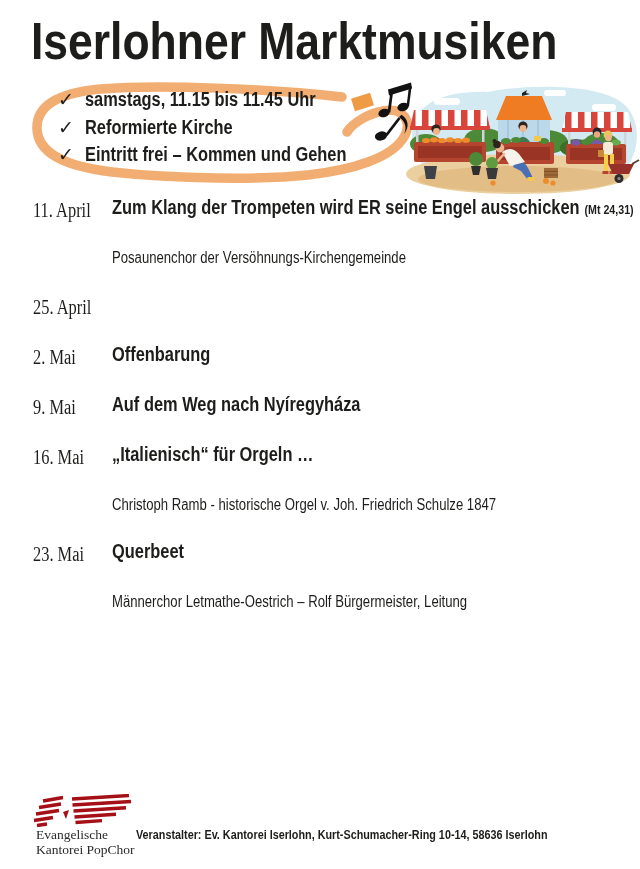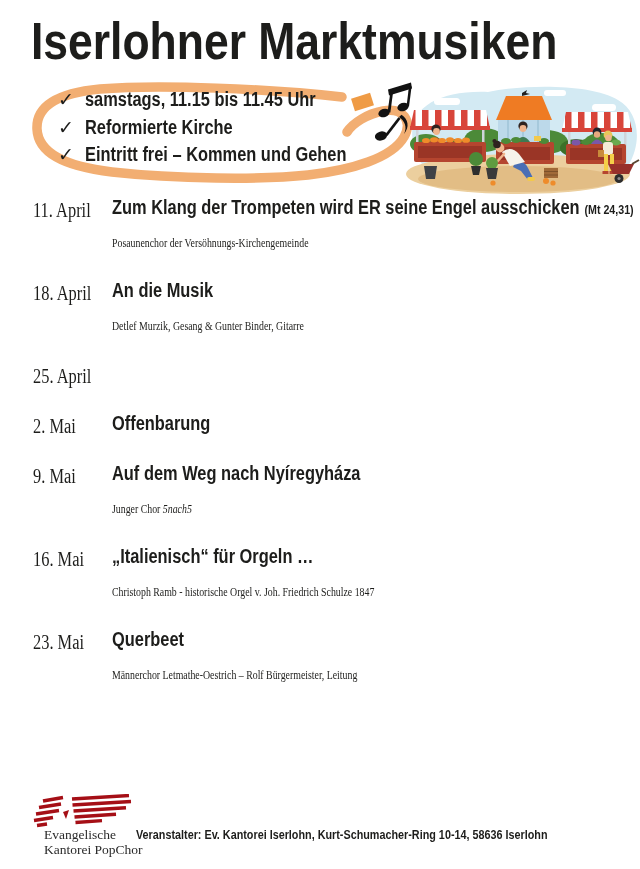--- a/index.html
+++ b/index.html
@@ -27,28 +27,28 @@
 
   .notes-svg{position:absolute;left:340px;top:80px;width:110px;height:95px;}
   .market-svg{position:absolute;left:396px;top:82px;width:246px;height:112px;}
 
   
   .schedule{position:absolute;left:33px;top:196px;width:596px;}
   .row{display:flex;margin-bottom:21px;}
   .col-date{width:79px;flex:none;font-size:20px;line-height:29px;height:29px;font-family:Liberation Serif, serif;}
   .col-main{flex:1;min-width:0;}
   .t-line{height:29px;line-height:22px;white-space:nowrap;font-weight:700;font-size:20px;}
-  .sub-line{height:29px;line-height:29px;margin-top:4px;white-space:nowrap;font-size:12px;font-family:Liberation Serif, serif;}
+  .sub-line{height:29px;line-height:29px;margin-top:18px;white-space:nowrap;font-size:16px;}
   .r-note{font-size:13px;font-weight:700;margin-left:6px;}
   .r-sub-it{font-style:italic;}
 
   
   .logo-svg{position:absolute;left:28px;top:794px;width:106px;height:34px;}
   .logo-caption{
-    position:absolute;left:44px;top:827px;
+    position:absolute;left:36px;top:827px;
     font-family:"Liberation Serif","DejaVu Serif",serif;
     font-size:13.5px;line-height:15px;color:#2a2a2a;
   }
   .organizer{
     position:absolute;left:136px;top:827px;
     font-size:13.5px;font-weight:700;line-height:15px;white-space:nowrap;
   }
   .organizer .cond{transform:scaleX(0.8);}
 </style>
 </head>
@@ -203,44 +203,36 @@
 
 <div class="schedule">
   <div class="row">
     <div class="col-date"><span class="cond r-date">11. April</span></div>
     <div class="col-main">
       <div class="t-line"><span class="cond"><span class="r-title">Zum Klang der Trompeten wird ER seine Engel ausschicken</span><span class="r-note">(Mt 24,31)</span></span></div>
       <div class="sub-line"><span class="cond"><span class="r-sub">Posaunenchor der Versöhnungs-Kirchengemeinde</span></span></div>
     </div>
   </div>
 
-  <div class="row">
-    <div class="col-date"><span class="cond r-date">18. April</span></div>
-    <div class="col-main">
-      <div class="t-line"><span class="cond"><span class="r-title">An die Musik</span></span></div>
-      <div class="sub-line"><span class="cond"><span class="r-sub">Detlef Murzik, Gesang &amp; Gunter Binder, Gitarre</span></span></div>
-    </div>
-  </div>
 
   <div class="row">
     <div class="col-date"><span class="cond r-date">25. April</span></div>
   </div>
 
   <div class="row">
     <div class="col-date"><span class="cond r-date">2. Mai</span></div>
     <div class="col-main">
       <div class="t-line"><span class="cond"><span class="r-title">Offenbarung</span></span></div>
     </div>
   </div>
 
   <div class="row">
     <div class="col-date"><span class="cond r-date">9. Mai</span></div>
     <div class="col-main">
       <div class="t-line"><span class="cond"><span class="r-title">Auf dem Weg nach Nyíregyháza</span></span></div>
-      <div class="sub-line"><span class="cond"><span class="r-sub">Junger Chor </span><span class="r-sub-it">5nach5</span></span></div>
     </div>
   </div>
 
   <div class="row">
     <div class="col-date"><span class="cond r-date">16. Mai</span></div>
     <div class="col-main">
       <div class="t-line"><span class="cond"><span class="r-title">„Italienisch“ für Orgeln …</span></span></div>
       <div class="sub-line"><span class="cond"><span class="r-sub">Christoph Ramb - historische Orgel v. Joh. Friedrich Schulze 1847</span></span></div>
     </div>
   </div>

